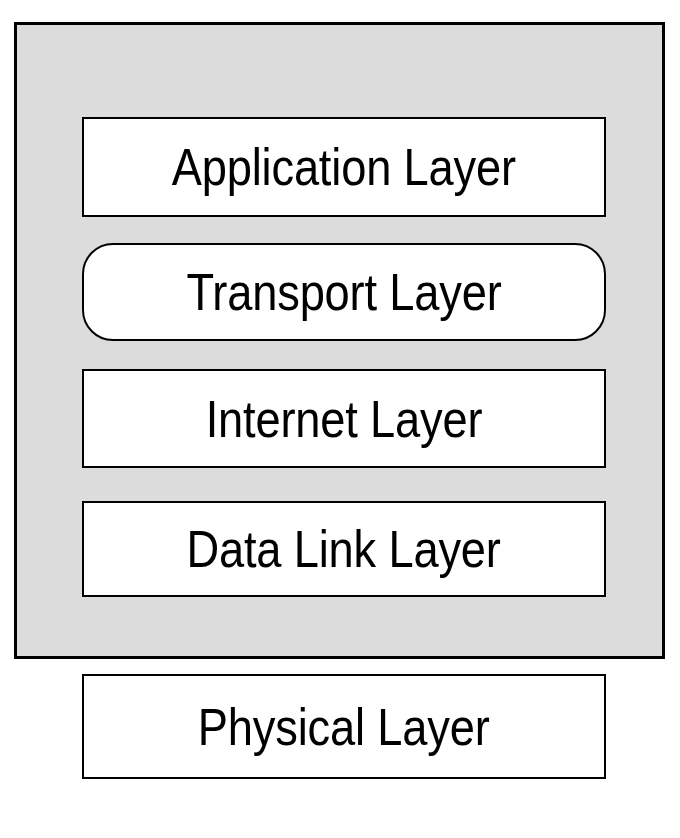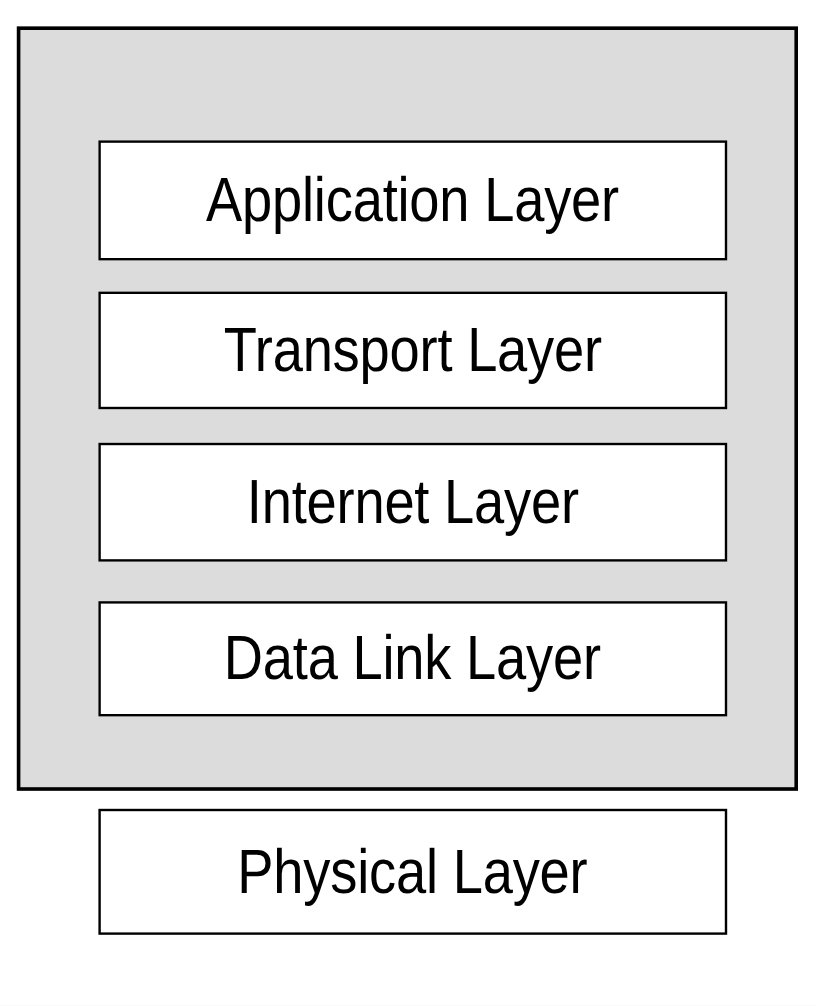--- a/index.html
+++ b/index.html
@@ -54,21 +54,21 @@
     line-height: 1;
     color: #000000;
     letter-spacing: -0.2px;
     white-space: nowrap;
     transform: scaleX(0.87);     
     transform-origin: center center;
   }
 
   
   .layer-box.layer-0 { top: 92px;  height: 100px; }  
-  .layer-box.layer-1 { top: 218px; height: 98px;  }  
+  .layer-box.layer-1 { top: 218px; height: 98px; border-radius: 31px;  }  
   .layer-box.layer-2 { top: 344px; height: 99px;  }  
   .layer-box.layer-3 { top: 476px; height: 96px;  }  
   .layer-box.layer-4 { top: 606px; height: 105px; margin-top: 43px; }  
 </style>
 </head>
 <body>
 
 <div id="diagram-root">
 
   <div class="stack-container">

